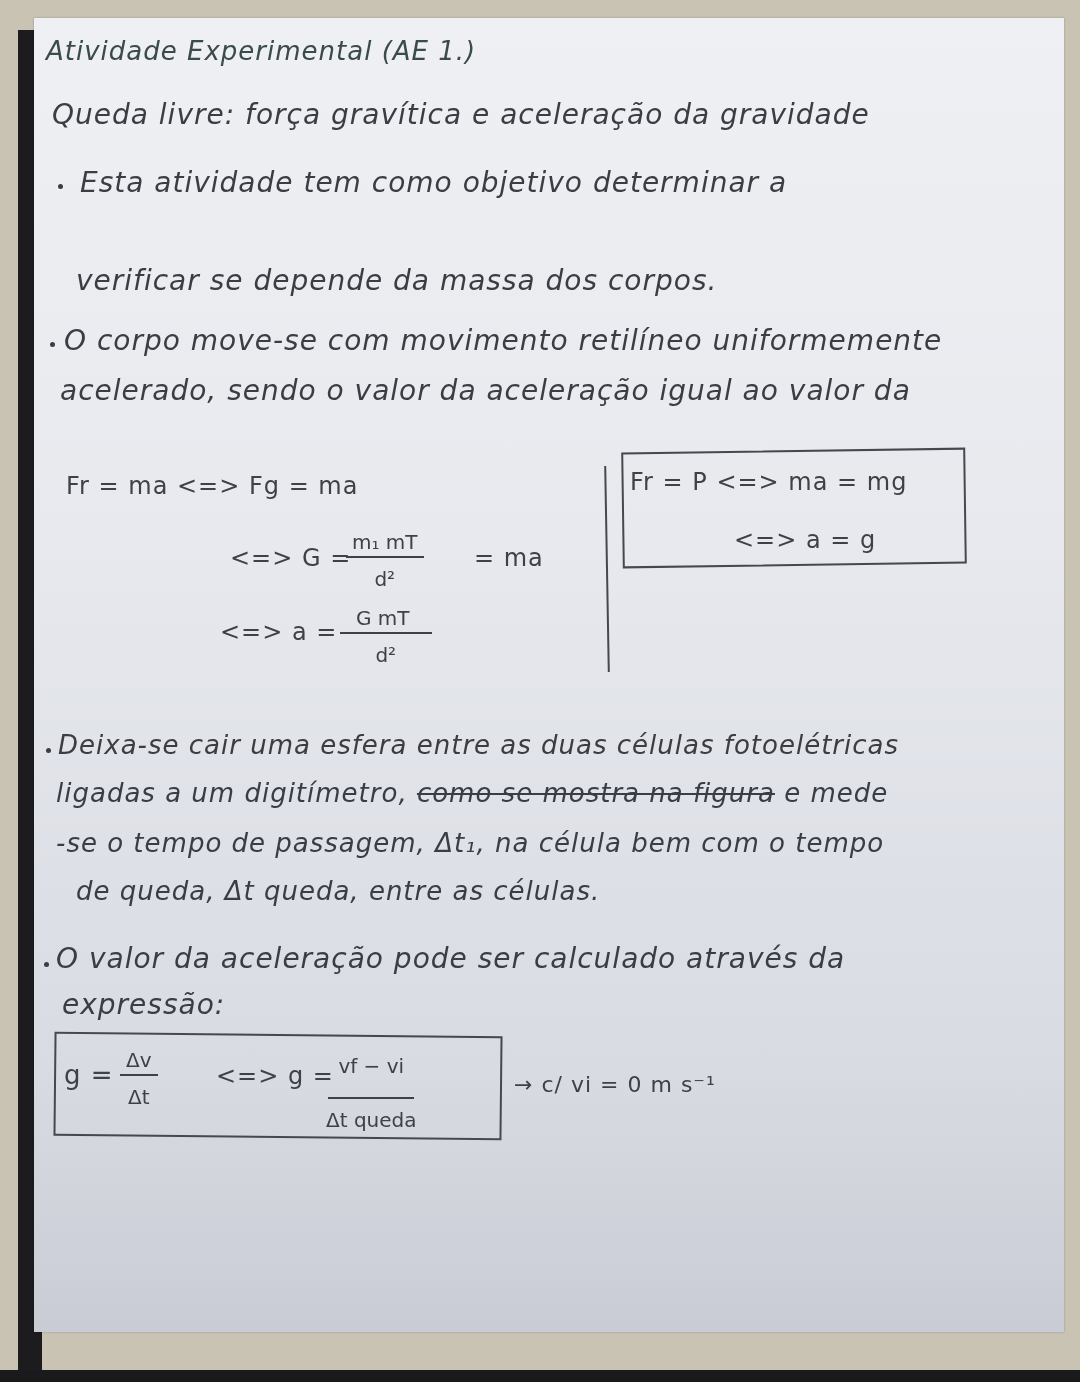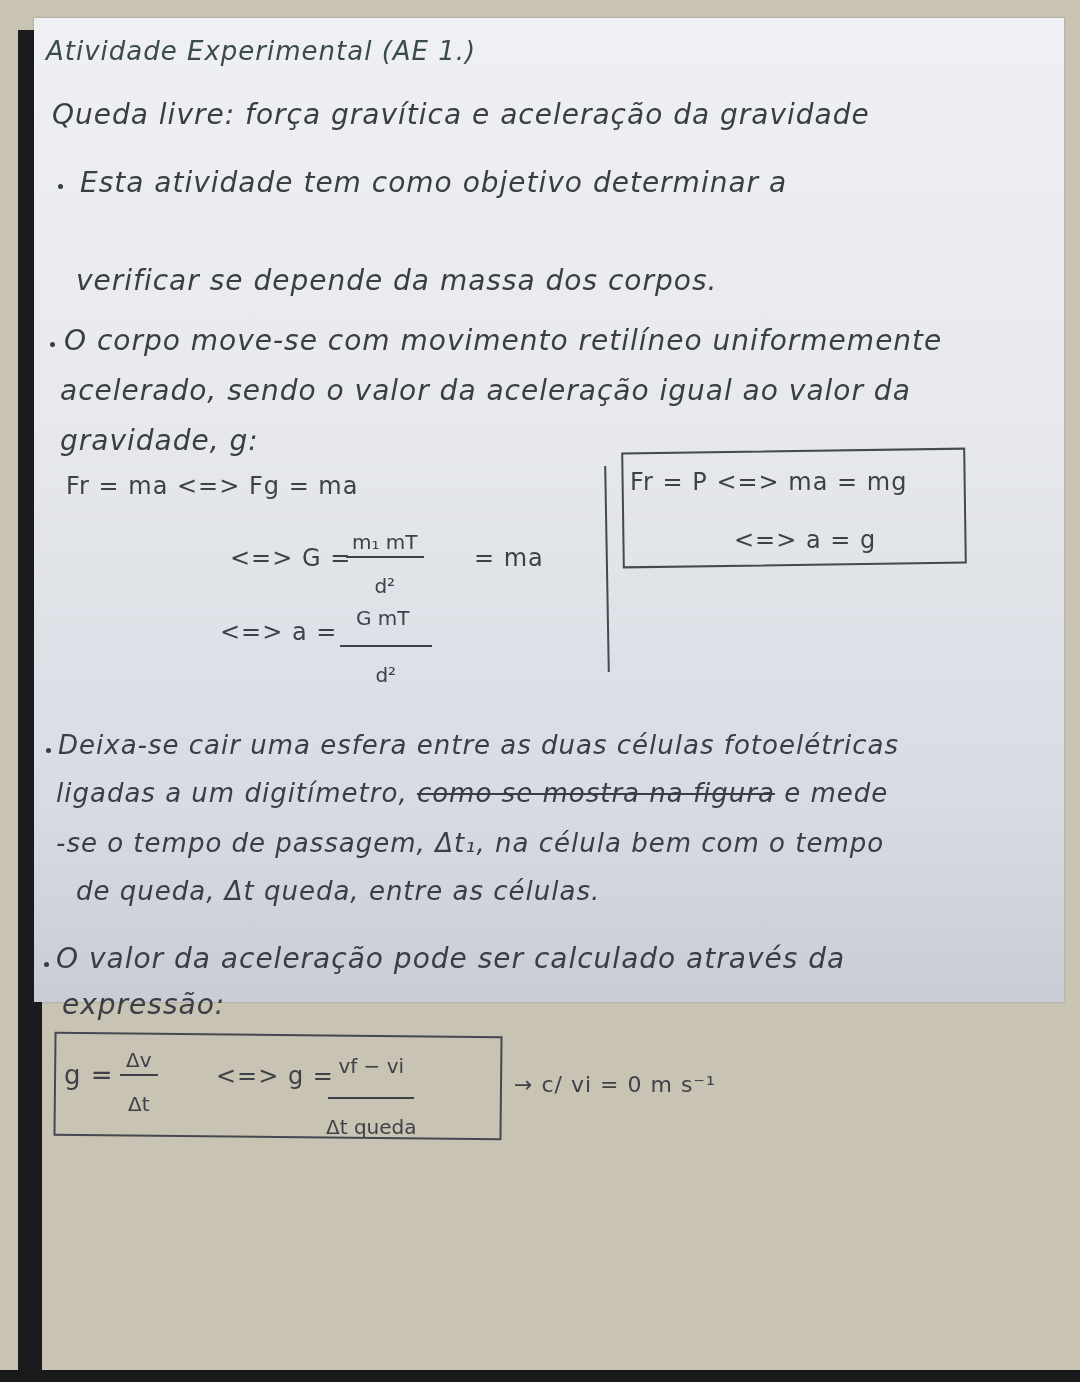--- a/index.html
+++ b/index.html
@@ -28,21 +28,21 @@
       top: 1370px;
       width: 1080px;
       height: 12px;
       background: #1a1a1c;
     }
     .paper {
       position: absolute;
       left: 34px;
       top: 18px;
       width: 1030px;
-      height: 984px;
+      height: 1314px;
       background: linear-gradient(180deg, #eef0f3 0%, #e7e9ee 40%, #d8dbe2 80%, #c9ccd4 100%);
       box-shadow: 0 0 2px rgba(0,0,0,0.25);
     }
     .ink {
       position: absolute;
       color: #3a3d44;
       font-family: "DejaVu Sans", sans-serif;
       white-space: nowrap;
       letter-spacing: 1px;
     }
@@ -81,21 +81,21 @@
       flex-direction: column;
       align-items: center;
     }
     .frac .num {
       padding: 0 6px 2px 6px;
       border-bottom: 2px solid #3e4147;
       font-size: 20px;
       color: #3e4147;
     }
     .frac .den {
-      padding-top: 16px;
+      padding-top: 9px;
       font-size: 20px;
       color: #3e4147;
     }
     .box {
       position: absolute;
       border: 2px solid #45484e;
     }
     .vline {
       position: absolute;
       width: 2px;
@@ -117,34 +117,33 @@
   <div class="ink title">Atividade Experimental (AE 1.)</div>
   <div class="ink subtitle">Queda livre: força gravítica e aceleração da gravidade</div>
 
   <div class="bullet-dot" style="left:24px; top:166px;"></div>
   <div class="ink line" style="left:46px; top:148px;">Esta atividade tem como objetivo determinar a</div>
   <div class="ink line" style="left:42px; top:246px;">verificar se depende da massa dos corpos.</div>
 
   <div class="bullet-dot" style="left:16px; top:324px;"></div>
   <div class="ink line" style="left:30px; top:306px;">O corpo move-se com movimento retilíneo uniformemente</div>
   <div class="ink line" style="left:26px; top:356px;">acelerado, sendo o valor da aceleração igual ao valor da</div>
-  <div class="ink line" style="left:26px; top:406px;">gravidade, g:</div>
 
   <div class="ink eq" style="left:32px; top:454px;">Fr = ma &lt;=&gt; Fg = ma</div>
 
   <div class="ink eq" style="left:196px; top:526px;">&lt;=&gt; G =</div>
   <div class="frac" style="left:312px; top:512px;">
     <span class="num">m₁ mT</span>
     <span class="den">d²</span>
   </div>
   <div class="ink eq" style="left:440px; top:526px;">= ma</div>
 
   <div class="ink eq" style="left:186px; top:600px;">&lt;=&gt; a =</div>
   <div class="frac" style="left:306px; top:588px;">
-    <span class="num" style="padding:0 22px 15px 16px;">G mT</span>
+    <span class="num" style="padding:0 22px 2px 16px;">G mT</span>
     <span class="den">d²</span>
   </div>
 
   <div class="vline" style="left:572px; top:448px; height:206px; transform:rotate(-1deg);"></div>
   <div class="box" style="left:588px; top:432px; width:340px; height:112px; transform:rotate(-0.8deg);"></div>
   <div class="ink eq" style="left:596px; top:450px;">Fr = P &lt;=&gt; ma = mg</div>
   <div class="ink eq" style="left:700px; top:508px;">&lt;=&gt; a = g</div>
 
   <div class="bullet-dot" style="left:12px; top:730px;"></div>
   <div class="ink line" style="left:24px; top:712px; font-size:26px;">Deixa-se cair uma esfera entre as duas células fotoelétricas</div>

